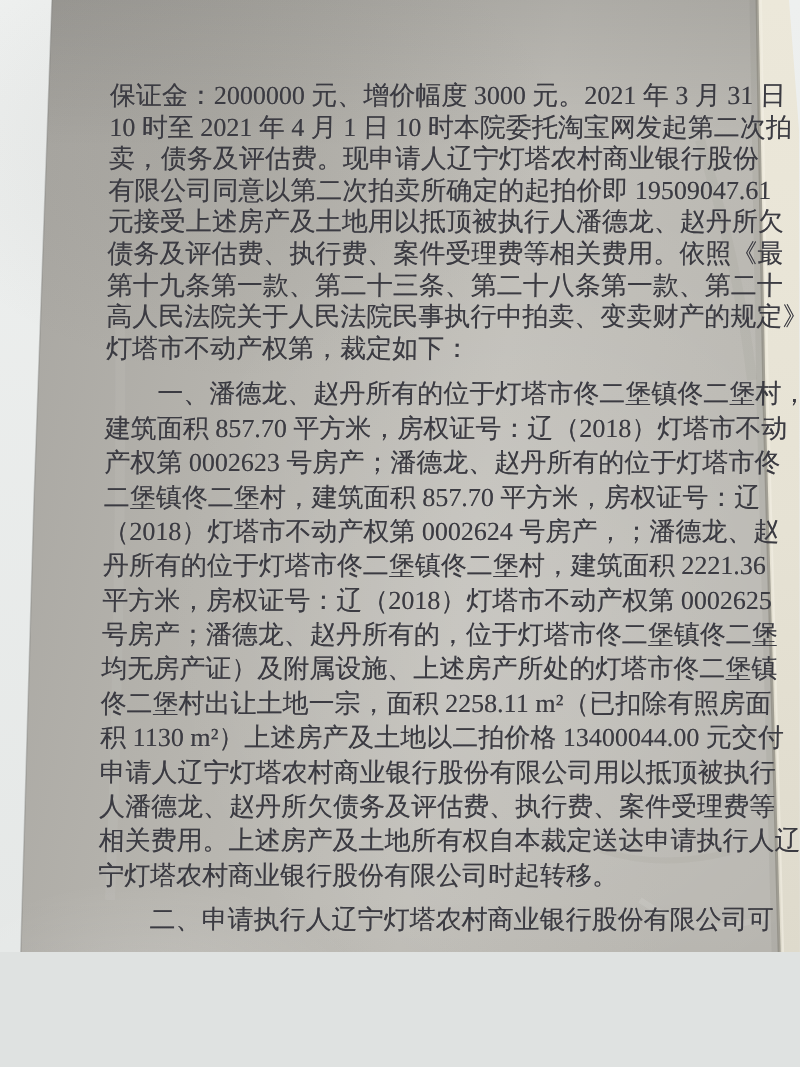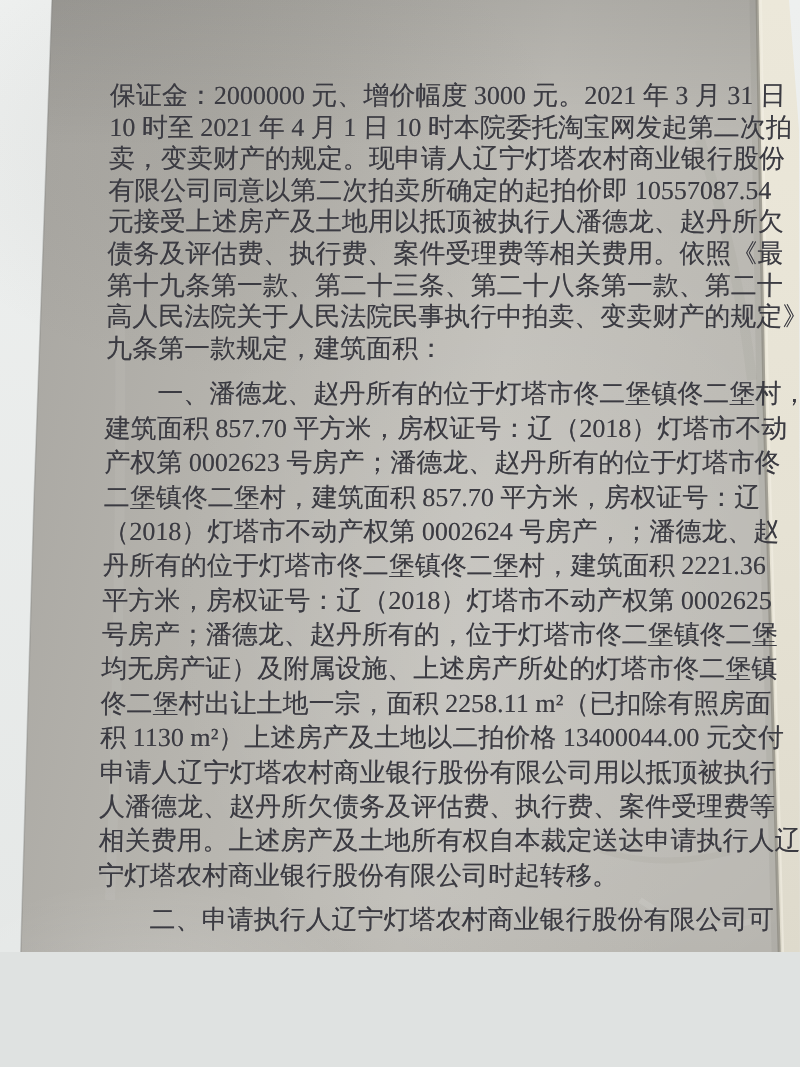--- a/index.html
+++ b/index.html
@@ -104,27 +104,27 @@
     <path d="M640,900 Q700,942 768,916" fill="none" stroke="#ffffff" stroke-width="6" opacity="0.10"></path>
     <path d="M560,982 Q660,1018 775,994" fill="none" stroke="#5f5e58" stroke-width="8" opacity="0.07"></path>
     <path d="M600,850 Q660,870 730,852" fill="none" stroke="#5f5e58" stroke-width="6" opacity="0.05"></path>
     <path d="M120,300 Q122,600 110,900" fill="none" stroke="#ffffff" stroke-width="10" opacity="0.05"></path>
   </svg>
 
   <div class="doc-text">
       <div class="para p1">
         <div class="line">保证金：2000000 元、增价幅度 3000 元。2021 年 3 月 31 日</div>
         <div class="line">10 时至 2021 年 4 月 1 日 10 时本院委托淘宝网发起第二次拍</div>
-        <div class="line">卖，变卖财产的规定。现申请人辽宁灯塔农村商业银行股份</div>
-        <div class="line">有限公司同意以第二次拍卖所确定的起拍价即 10557087.54</div>
+        <div class="line">卖，债务及评估费。现申请人辽宁灯塔农村商业银行股份</div>
+        <div class="line">有限公司同意以第二次拍卖所确定的起拍价即 19509047.61</div>
         <div class="line">元接受上述房产及土地用以抵顶被执行人潘德龙、赵丹所欠</div>
         <div class="line">债务及评估费、执行费、案件受理费等相关费用。依照《最</div>
         <div class="line">第十九条第一款、第二十三条、第二十八条第一款、第二十</div>
         <div class="line">高人民法院关于人民法院民事执行中拍卖、变卖财产的规定》</div>
-        <div class="line last">九条第一款规定，建筑面积：</div>
+        <div class="line last">灯塔市不动产权第，裁定如下：</div>
       </div>
       <div class="para p2">
         <div class="line indent">一、潘德龙、赵丹所有的位于灯塔市佟二堡镇佟二堡村，</div>
         <div class="line">建筑面积 857.70 平方米，房权证号：辽（2018）灯塔市不动</div>
         <div class="line">产权第 0002623 号房产；潘德龙、赵丹所有的位于灯塔市佟</div>
         <div class="line">二堡镇佟二堡村，建筑面积 857.70 平方米，房权证号：辽</div>
         <div class="line">（2018）灯塔市不动产权第 0002624 号房产，；潘德龙、赵</div>
         <div class="line">丹所有的位于灯塔市佟二堡镇佟二堡村，建筑面积 2221.36</div>
         <div class="line">平方米，房权证号：辽（2018）灯塔市不动产权第 0002625</div>
         <div class="line">号房产；潘德龙、赵丹所有的，位于灯塔市佟二堡镇佟二堡</div>

